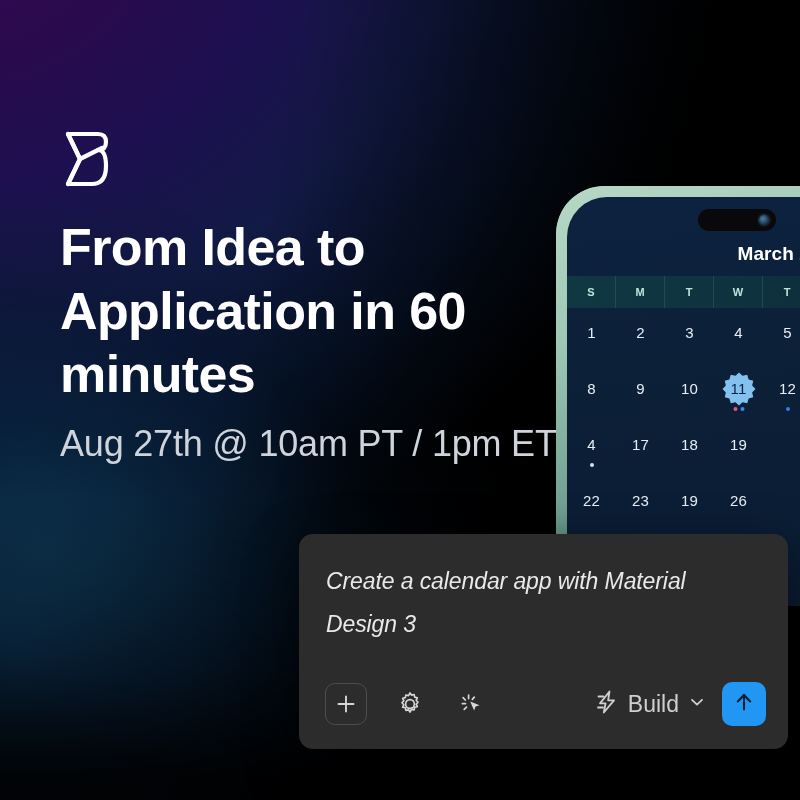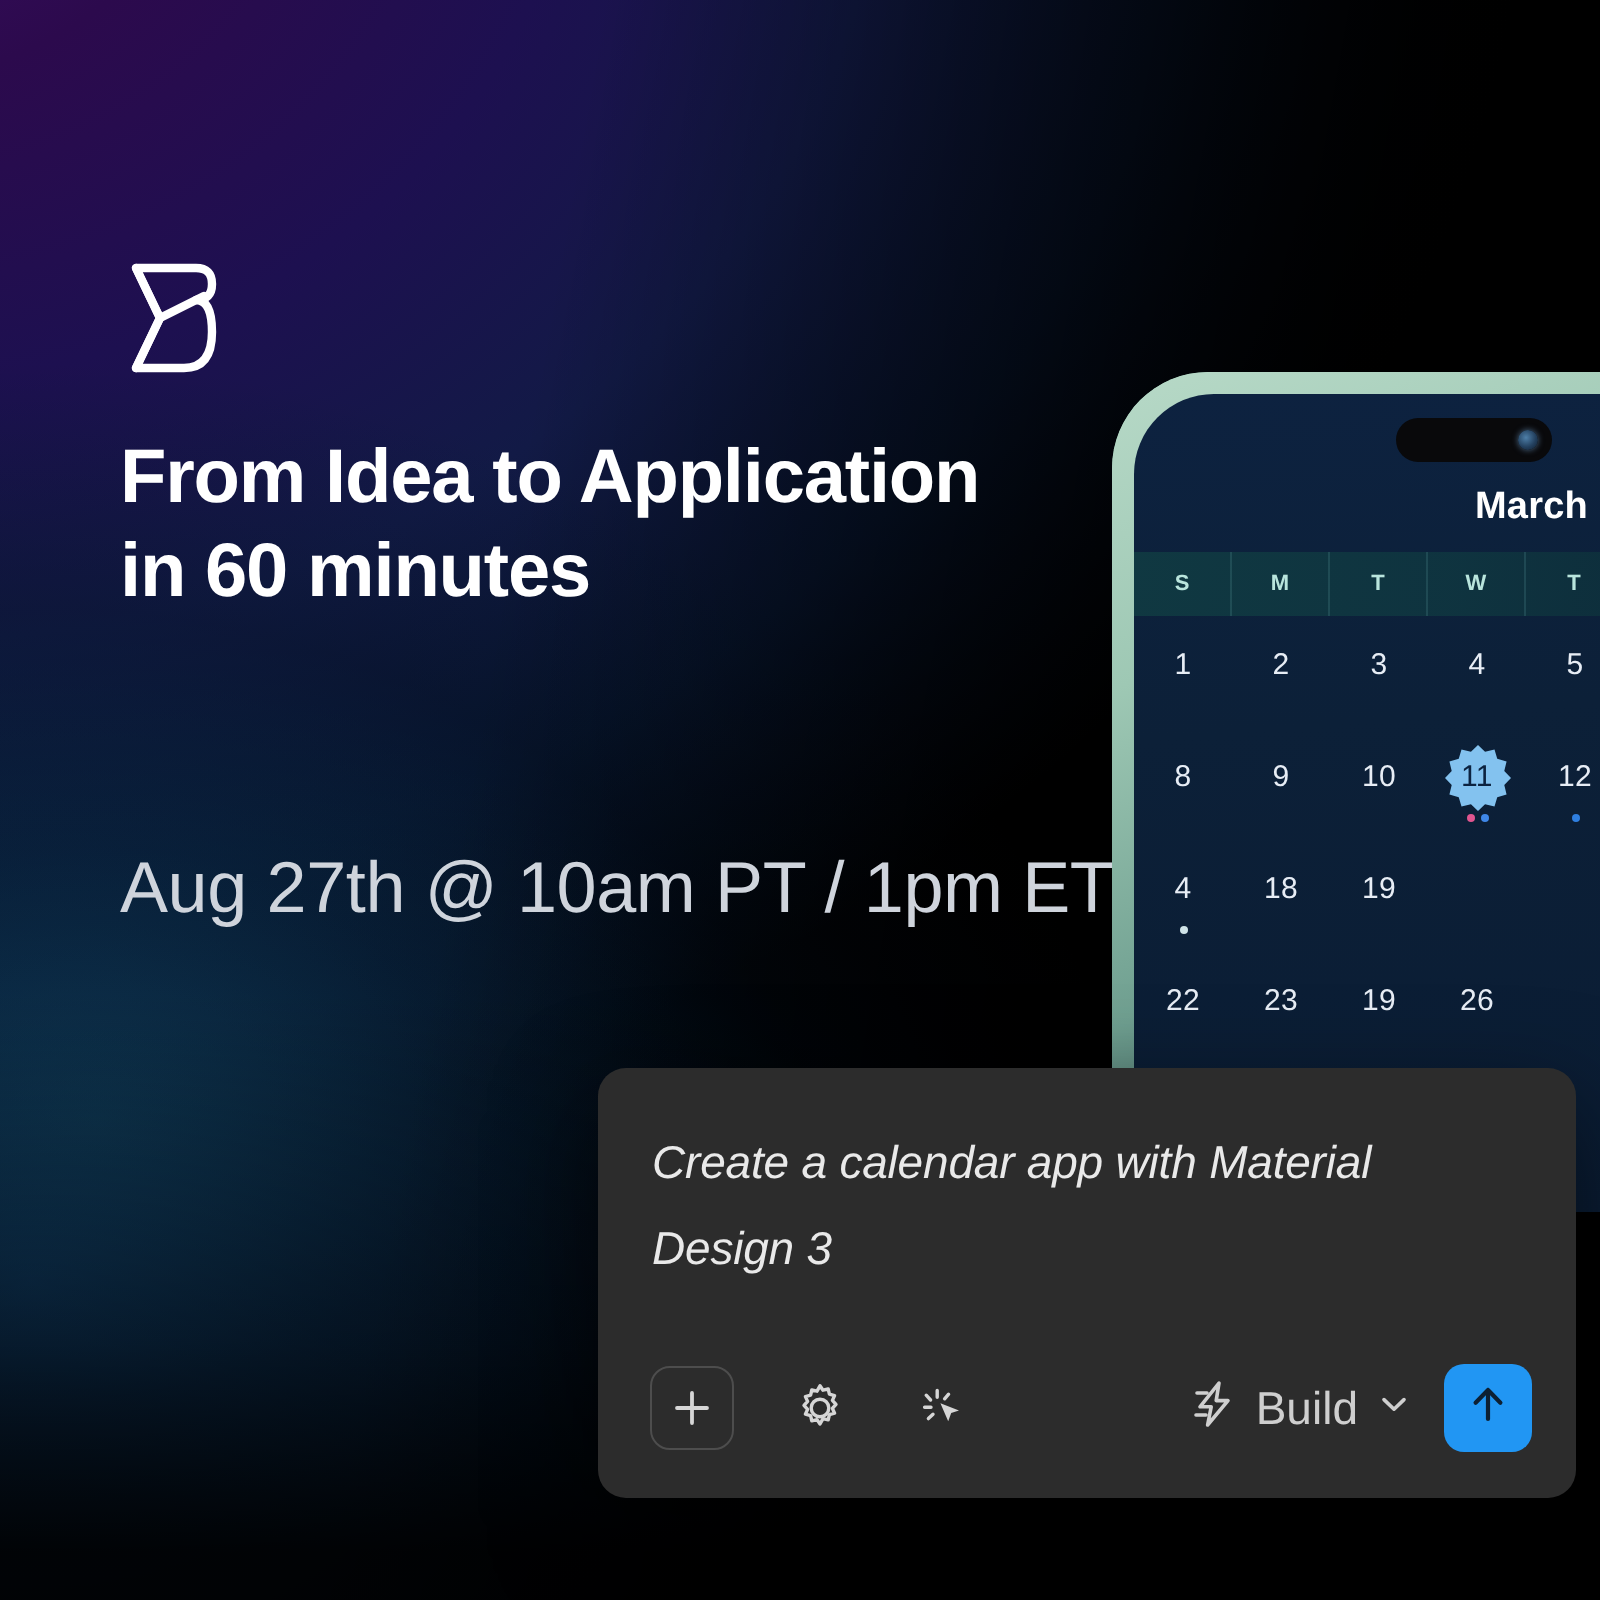--- a/index.html
+++ b/index.html
@@ -38,21 +38,21 @@
     background: linear-gradient(180deg, rgba(0,0,0,0) 62%, rgba(0,0,0,0.45) 84%, rgba(0,0,0,0.9) 97%);
   }
 
   
   .logo { position:absolute; left:58px; top:128px; width:52px; height:62px; }
   .logo svg { display:block; width:100%; height:100%; }
 
   
   .headline {
     position:absolute; left:60px; top:216px; width:470px;
-    color:#ffffff; font-size:38px; line-height:1.225; font-weight:700;
+    color:#ffffff; font-size:52px; line-height:1.225; font-weight:700;
     letter-spacing:-0.6px;
   }
   .subhead {
     position:absolute; left:60px; top:423px; width:520px;
     color:#cfd4dc; font-size:36px; font-weight:400; letter-spacing:-0.2px;
   }
 
   
   .phone {
     position:absolute; left:556px; top:186px; width:300px; height:420px;
@@ -237,20 +237,23 @@
             </div>
           </div>
           <div class="grid-row">
             <div class="cell">
               <span class="num">4</span>
               <div class="dots">
                 <span class="dot" style="background: rgb(207, 227, 232);"></span>
               </div>
             </div>
             <div class="cell">
+              <span class="num">17</span>
+            </div>
+            <div class="cell">
               <span class="num">18</span>
             </div>
             <div class="cell">
               <span class="num">19</span>
             </div>
           </div>
           <div class="grid-row">
             <div class="cell">
               <span class="num">22</span>
             </div>

